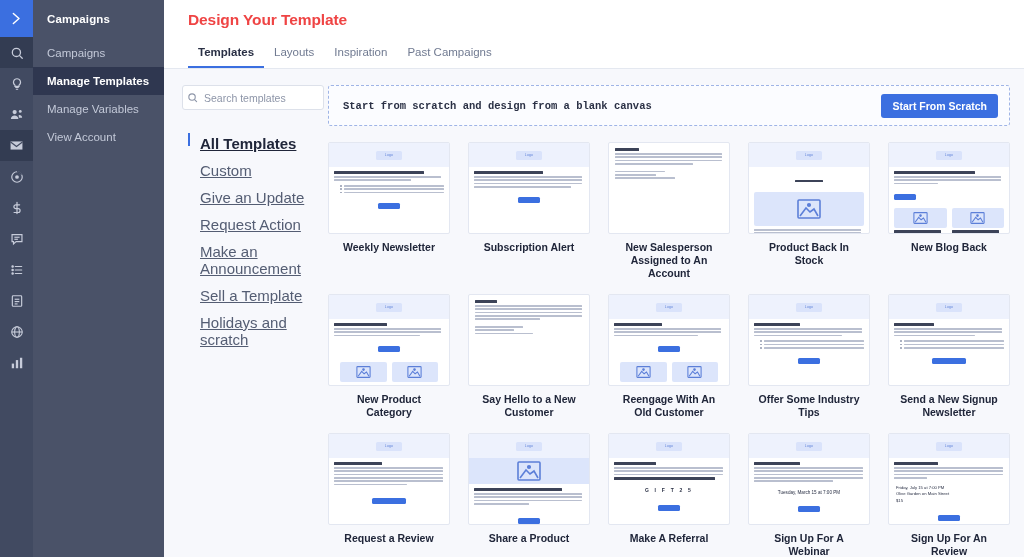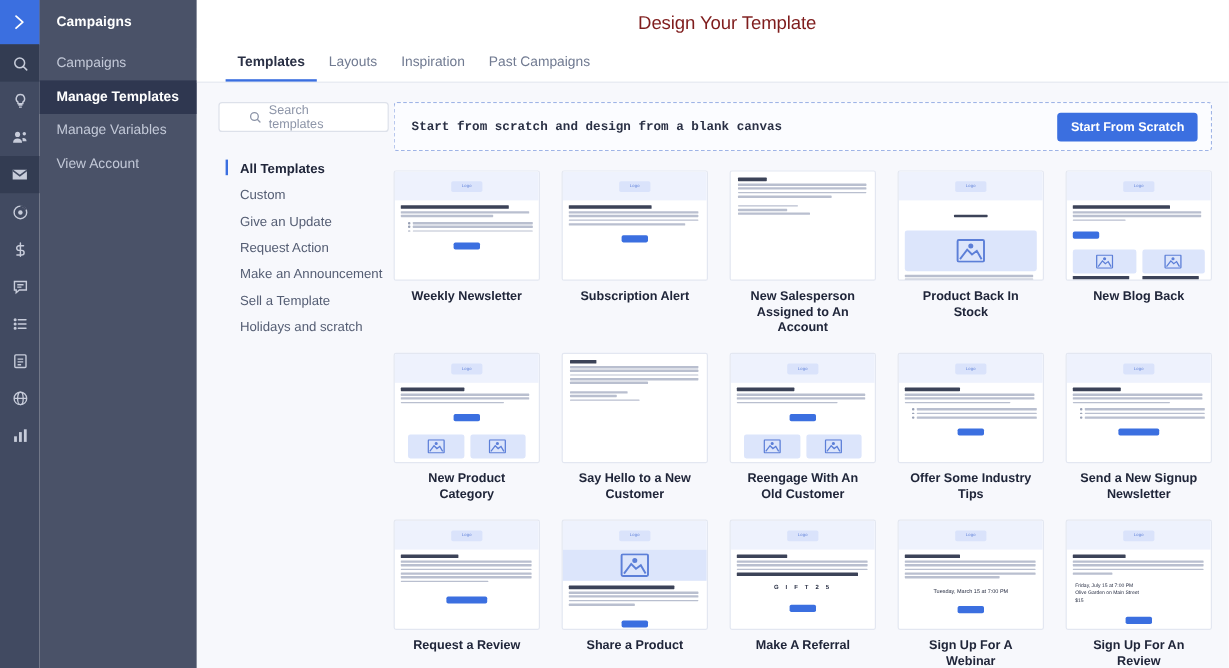--- a/index.html
+++ b/index.html
@@ -48,51 +48,51 @@
     height: 28px; display: flex; align-items: center;
     padding-left: 14px;
     color: #c3c9d8; font-size: 11.5px;
   }
   .subnav-item.active { background: #2f3750; color: #ffffff; font-weight: bold; }
 
   
   .main { flex: 1; height: 557px; background: #f7f8fc; display: flex; flex-direction: column; overflow: hidden; }
   .topbar { background: #ffffff; padding: 0 0 0 0; }
   .page-title {
-    font-size: 15.5px; font-weight: normal; color: #7f1d1d;
-    padding: 11px 0 0 24px; letter-spacing: -.1px; text-align: center;
+    font-size: 15.5px; font-weight: bold; color: #ef4444;
+    padding: 11px 0 0 24px; letter-spacing: -.1px;
   }
   .tabs {
     display: flex; gap: 0px; padding: 0 0 0 24px; margin-top: 11px;
     border-bottom: 1px solid #e4e8f0; background: #ffffff;
   }
   .tab {
     font-size: 11.5px; color: #6b7punk; color: #707a91;
     padding: 6px 10px 8px 10px; border-bottom: 2px solid transparent;
     white-space: nowrap;
   }
   .tab.active { color: #2a3045; font-weight: bold; border-bottom-color: #3b6fe0; }
 
   .content { flex: 1; display: flex; padding: 16px 0 0 0; overflow: hidden; }
 
   
   .filters { width: 160px; min-width: 160px; padding-left: 18px; }
   .search {
     display: flex; align-items: center; gap: 6px;
     height: 25px; background: #ffffff;
     border: 1px solid #dde1ea; border-radius: 3px;
-    padding: 0 24px; margin-bottom: 20px;
+    padding: 0 4px; margin-bottom: 20px;
   }
   .search svg { flex: none; }
   .search-placeholder { font-size: 10.5px; color: #8d95a8; }
 
   .filter-list { display: flex; flex-direction: column; }
   .filter-item {
-    font-size: 11px; color: #545d73;
-    padding: 5px 0 5px 18px; position: relative;
+    font-size: 15px; color: #545d73;
+    padding: 5px 0 5px 18px; position: relative; text-decoration: underline;
   }
   .filter-item.active { color: #20263a; font-weight: bold; }
   .filter-item.active::before {
     content: ""; position: absolute; left: 6px; top: 3px;
     width: 2px; height: 13px; background: #3b6fe0;
   }
 
   
   .panel { flex: 1; padding: 0 14px 0 4px; overflow: hidden; }
   .scratch {

